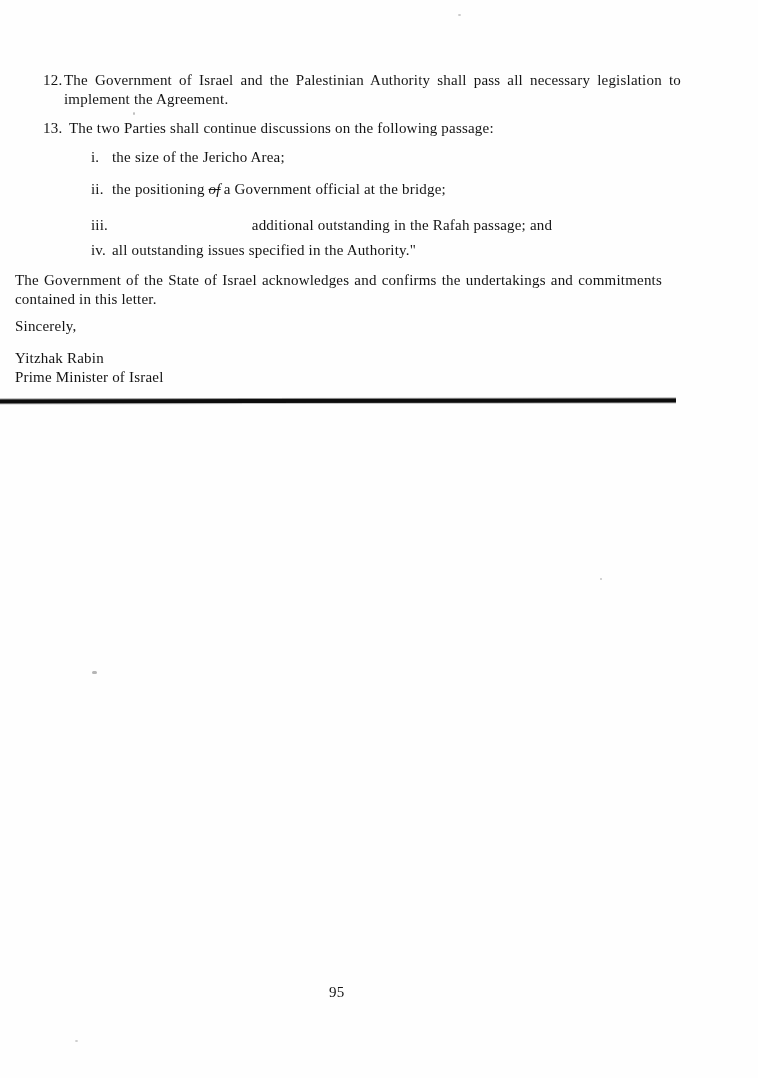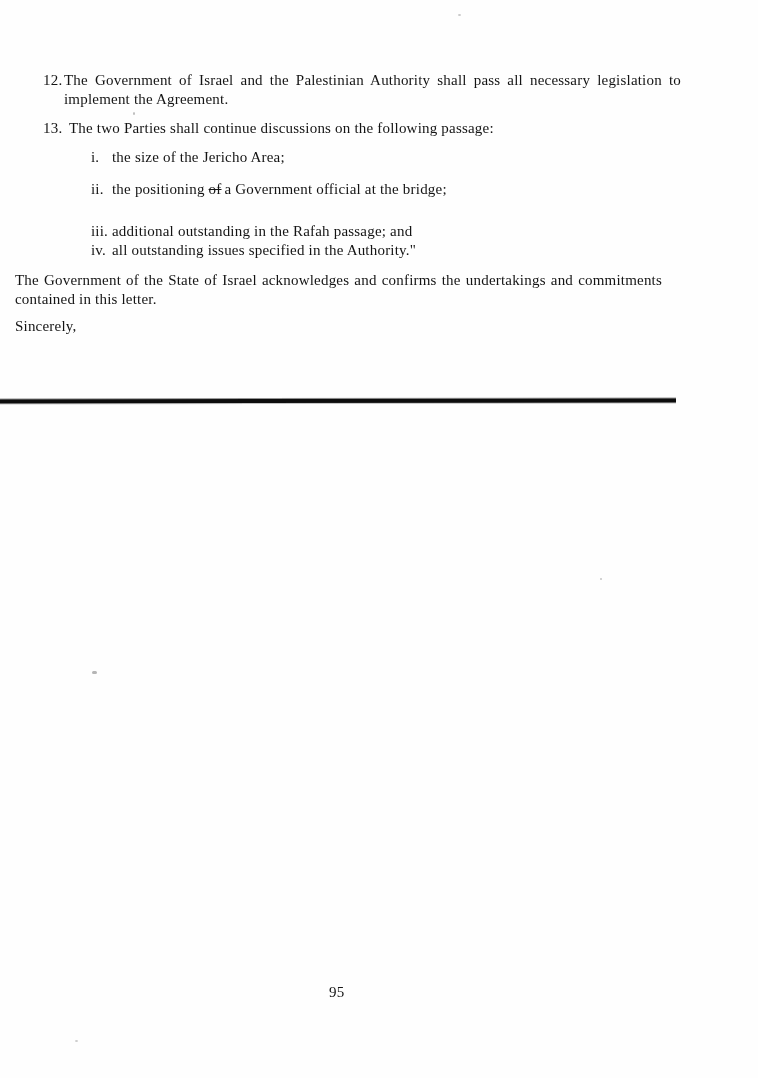--- a/index.html
+++ b/index.html
@@ -40,23 +40,23 @@
     width: 580px;
     padding-left: 21px;
   }
   .roman-item .numeral {
     position: absolute;
     left: 0;
     top: 0;
   }
   .roman-i   { top: 148px; }
   .roman-ii  { top: 180px; }
-  .roman-iii { top: 222px; }
+  .roman-iii { top: 216px; text-align: center; }
   .roman-iv  { top: 241px; }
-  .strike { text-decoration: line-through; margin: 0 3px 0 4px; }
+  .strike { text-decoration: line-through; margin: 0 3px 0 4px; font-style: italic; }
 
   .closing-par {
     left: 15px; top: 271px; width: 647px;
     text-align: justify;
   }
   .valediction { left: 15px; top: 317px; }
   .signature   { left: 15px; top: 349px; }
 
   .rule {
     left: 0; top: 399px;
@@ -110,20 +110,24 @@
 
   <div class="abs roman-item roman-iv">
     <span class="numeral">iv.</span>
     <span class="txt">all outstanding issues specified in the Authority."</span>
   </div>
 
   <div class="abs closing-par">The Government of the State of Israel acknowledges and confirms the undertakings and commitments contained in this letter.</div>
 
   <div class="abs valediction">Sincerely,</div>
 
+  <div class="abs signature">
+    <div>Yitzhak Rabin</div>
+    <div>Prime Minister of Israel</div>
+  </div>
 
   <div class="abs rule"></div>
 
   <div class="abs page-number">95</div>
 
   <div class="speck speck-1"></div>
   <div class="speck speck-2"></div>
   <div class="speck speck-3"></div>
   <div class="speck speck-4"></div>
   <div class="speck speck-5"></div>

